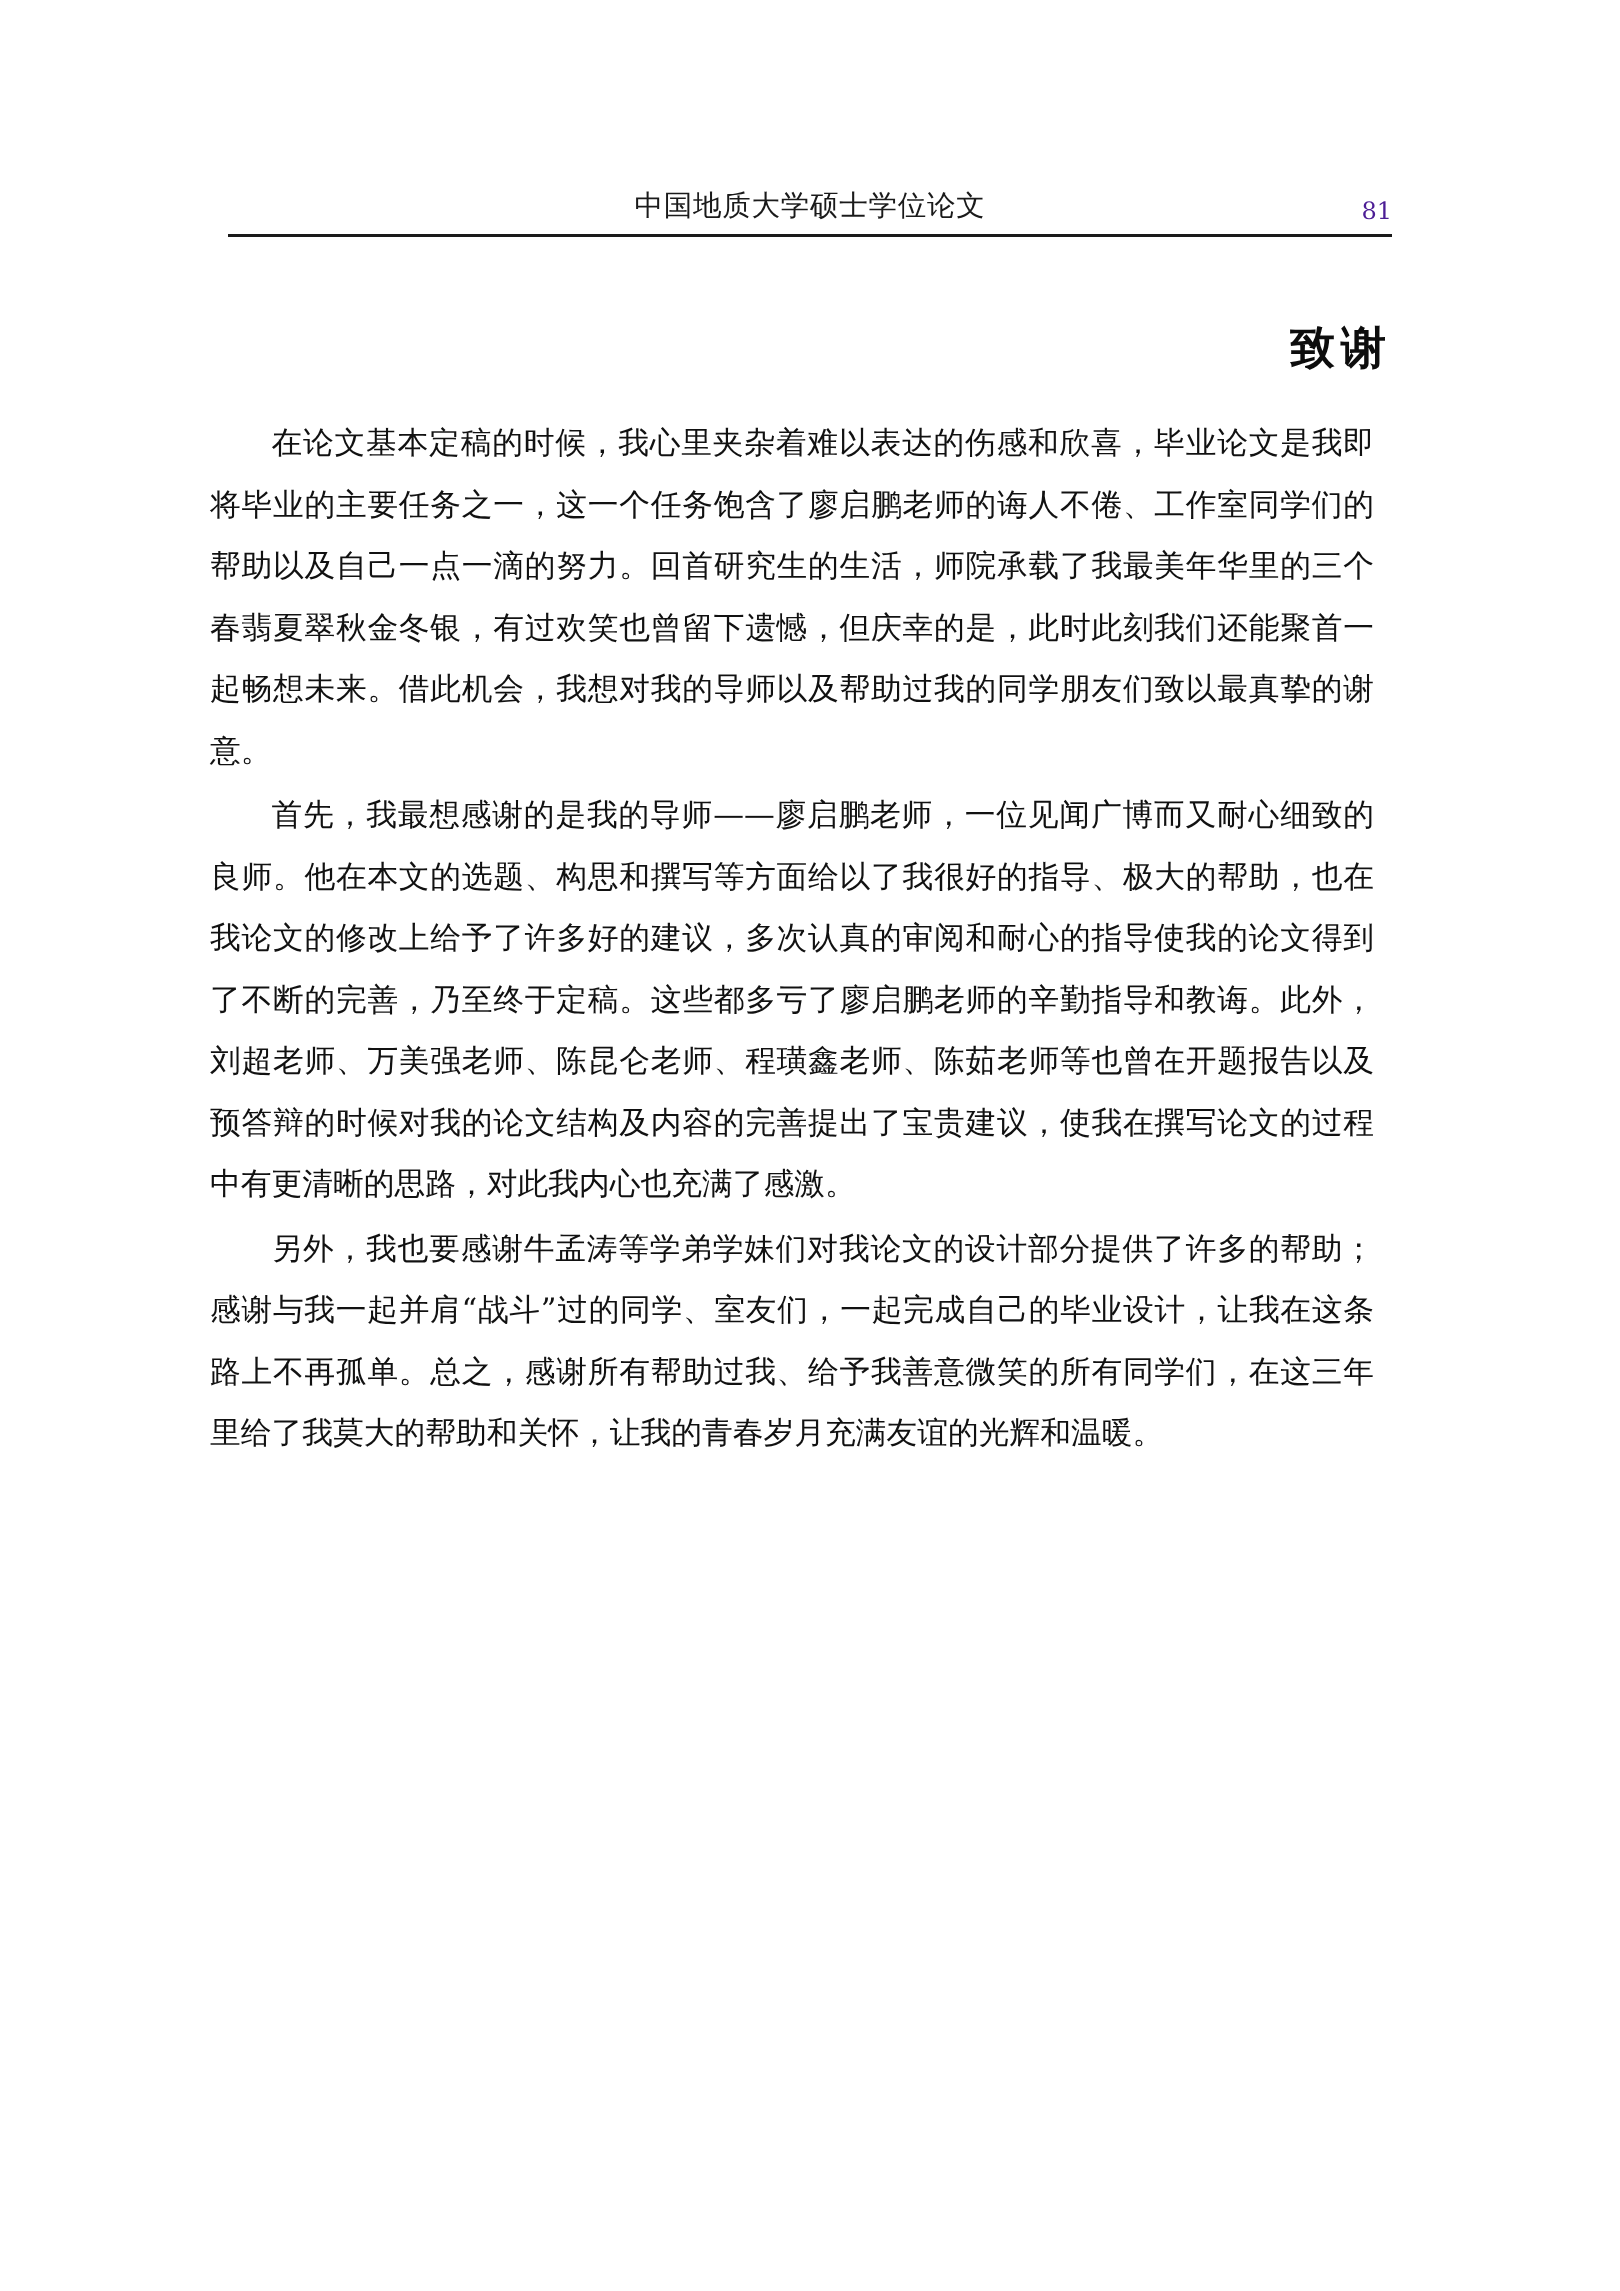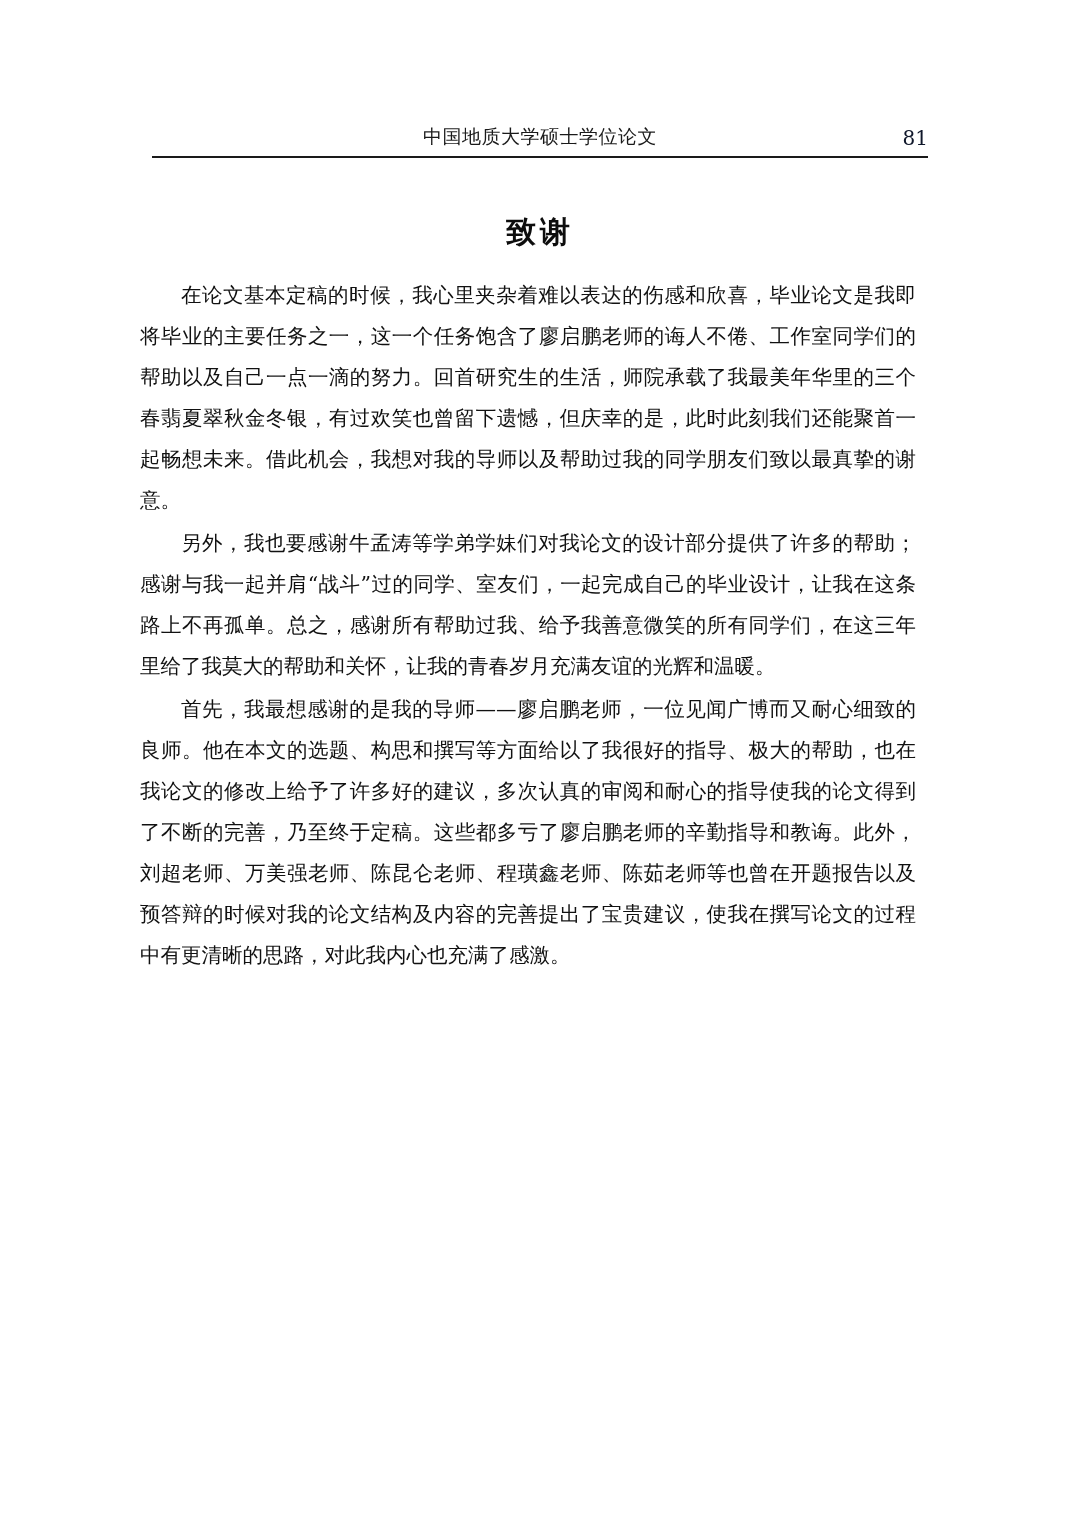--- a/index.html
+++ b/index.html
@@ -34,36 +34,36 @@
   .header-title {
     font-size: 19px;
     letter-spacing: 0.5px;
     color: #1a1a1a;
     font-family: "DejaVu Serif", "Liberation Serif", serif;
   }
   .header-page-number {
     position: absolute;
     right: 0;
     bottom: 0;
-    font-size: 20px;
-    color: #0f172a;
+    font-size: 16px;
+    color: #4c1d95;
   }
   .header-rule {
     position: absolute;
     left: 0;
     right: 0;
     top: 38px;
     border-top: 2px solid #1a1a1a;
   }
   .doc-title {
     position: absolute;
     left: 152px;
     right: 152px;
     top: 192px;
-    text-align: center;
+    text-align: right;
     font-size: 30px;
     font-weight: bold;
     letter-spacing: 4px;
     color: #0d0d0d;
     font-family: "DejaVu Sans", "Liberation Sans", sans-serif;
   }
   .body-text {
     position: absolute;
     left: 140px;
     width: 776px;
@@ -90,17 +90,17 @@
       <span class="header-title">中国地质大学硕士学位论文</span>
       <span class="header-page-number">81</span>
     </div>
     <div class="header-rule"></div>
   </div>
 
   <h1 class="doc-title">致谢</h1>
 
   <div class="body-text">
     <p>在论文基本定稿的时候，我心里夹杂着难以表达的伤感和欣喜，毕业论文是我即将毕业的主要任务之一，这一个任务饱含了廖启鹏老师的诲人不倦、工作室同学们的帮助以及自己一点一滴的努力。回首研究生的生活，师院承载了我最美年华里的三个春翡夏翠秋金冬银，有过欢笑也曾留下遗憾，但庆幸的是，此时此刻我们还能聚首一起畅想未来。借此机会，我想对我的导师以及帮助过我的同学朋友们致以最真挚的谢意。</p>
+    <p>首先，我最想感谢的是我的导师——廖启鹏老师，一位见闻广博而又耐心细致的良师。他在本文的选题、构思和撰写等方面给以了我很好的指导、极大的帮助，也在我论文的修改上给予了许多好的建议，多次认真的审阅和耐心的指导使我的论文得到了不断的完善，乃至终于定稿。这些都多亏了廖启鹏老师的辛勤指导和教诲。此外，刘超老师、万美强老师、陈昆仑老师、程璜鑫老师、陈茹老师等也曾在开题报告以及预答辩的时候对我的论文结构及内容的完善提出了宝贵建议，使我在撰写论文的过程中有更清晰的思路，对此我内心也充满了感激。</p>
     <p>另外，我也要感谢牛孟涛等学弟学妹们对我论文的设计部分提供了许多的帮助；感谢与我一起并肩“战斗”过的同学、室友们，一起完成自己的毕业设计，让我在这条路上不再孤单。总之，感谢所有帮助过我、给予我善意微笑的所有同学们，在这三年里给了我莫大的帮助和关怀，让我的青春岁月充满友谊的光辉和温暖。</p>
-    <p>首先，我最想感谢的是我的导师——廖启鹏老师，一位见闻广博而又耐心细致的良师。他在本文的选题、构思和撰写等方面给以了我很好的指导、极大的帮助，也在我论文的修改上给予了许多好的建议，多次认真的审阅和耐心的指导使我的论文得到了不断的完善，乃至终于定稿。这些都多亏了廖启鹏老师的辛勤指导和教诲。此外，刘超老师、万美强老师、陈昆仑老师、程璜鑫老师、陈茹老师等也曾在开题报告以及预答辩的时候对我的论文结构及内容的完善提出了宝贵建议，使我在撰写论文的过程中有更清晰的思路，对此我内心也充满了感激。</p>
   </div>
 
 </div>
 
 </body></html>

